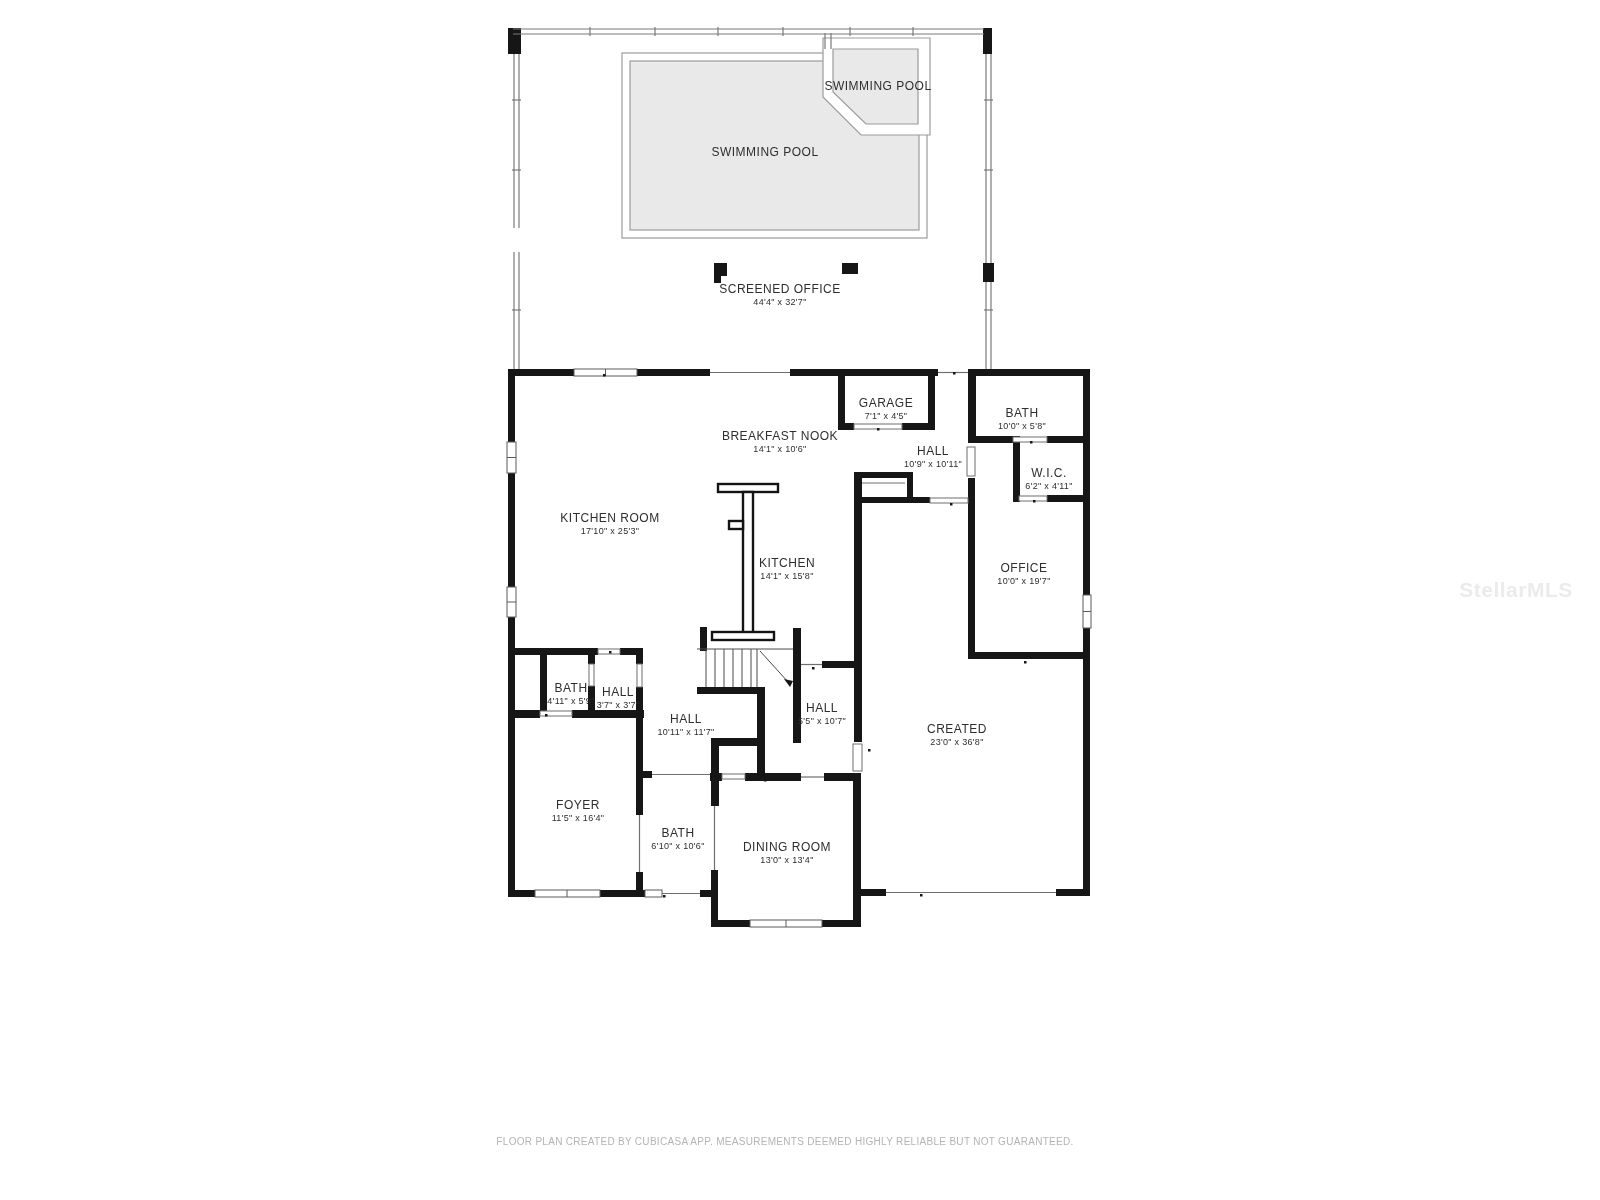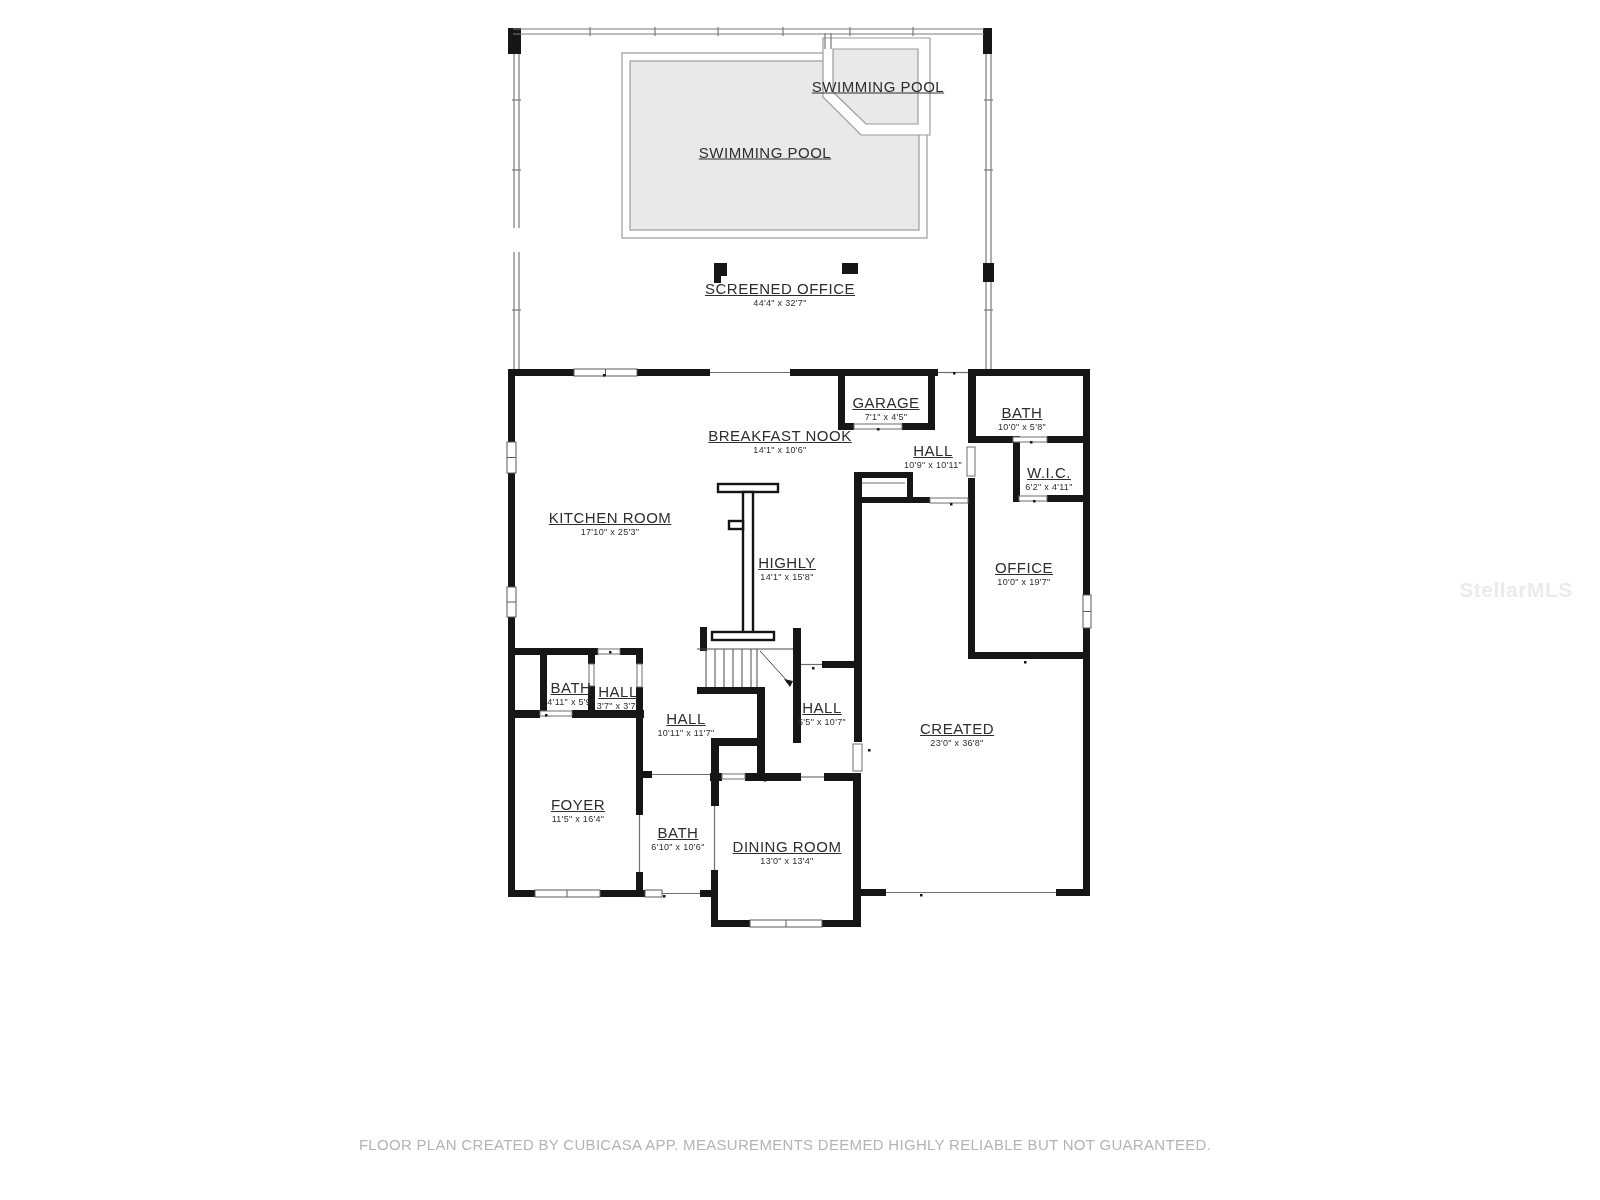--- a/index.html
+++ b/index.html
@@ -1,24 +1,24 @@
 <!DOCTYPE html>
 <html><head>
 <meta charset="utf-8">
 <style>
   html,body{margin:0;padding:0;background:#fff;}
   .page{position:relative;width:1600px;height:1200px;background:#ffffff;overflow:hidden;
         font-family:"Liberation Sans", sans-serif;}
   .plan-svg{position:absolute;left:0;top:0;}
   .lbl{position:absolute;transform:translate(-50%,-50%);display:flex;flex-direction:column;
        align-items:center;gap:1px;white-space:nowrap;text-align:center;}
-  .lbl .nm{font-size:15px;letter-spacing:.5px;color:#2e2e2e;font-weight:400;text-decoration:underline;}
+  .lbl .nm{font-size:12px;letter-spacing:.5px;color:#2e2e2e;font-weight:400;}
   .lbl .dm{font-size:9px;letter-spacing:.3px;color:#2e2e2e;}
   .footer{position:absolute;left:785px;top:1136px;transform:translateX(-50%);
-          font-size:15px;letter-spacing:.3px;color:#b4b4b4;white-space:nowrap;}
+          font-size:10px;letter-spacing:.3px;color:#b4b4b4;white-space:nowrap;}
   .watermark{position:absolute;left:1516px;top:590px;transform:translate(-50%,-50%);
              font-size:21px;font-weight:bold;letter-spacing:.5px;color:#ebebeb;white-space:nowrap;}
   
   .wall{fill:#161616;}
   .thin{stroke:#6e6e6e;stroke-width:1.2;}
   .win{fill:#ffffff;stroke:#5a5a5a;stroke-width:1;}
   .winline{stroke:#5a5a5a;stroke-width:1;}
   .door{fill:#ffffff;stroke:#6e6e6e;stroke-width:1;}
   .screen{stroke:#7a7a7a;stroke-width:1.2;fill:none;}
   .pool-outer{fill:#ffffff;stroke:#9c9c9c;stroke-width:1.2;}
@@ -244,21 +244,21 @@
 </div>
 <div class="lbl" style="left:780px;top:441px">
   <span class="nm">BREAKFAST NOOK</span>
   <span class="dm">14'1" x 10'6"</span>
 </div>
 <div class="lbl" style="left:610px;top:523px">
   <span class="nm">KITCHEN ROOM</span>
   <span class="dm">17'10" x 25'3"</span>
 </div>
 <div class="lbl" style="left:787px;top:568px">
-  <span class="nm">HIGHLY</span>
+  <span class="nm">KITCHEN</span>
   <span class="dm">14'1" x 15'8"</span>
 </div>
 <div class="lbl" style="left:886px;top:408px">
   <span class="nm">GARAGE</span>
   <span class="dm">7'1" x 4'5"</span>
 </div>
 <div class="lbl" style="left:933px;top:456px">
   <span class="nm">HALL</span>
   <span class="dm">10'9" x 10'11"</span>
 </div>

